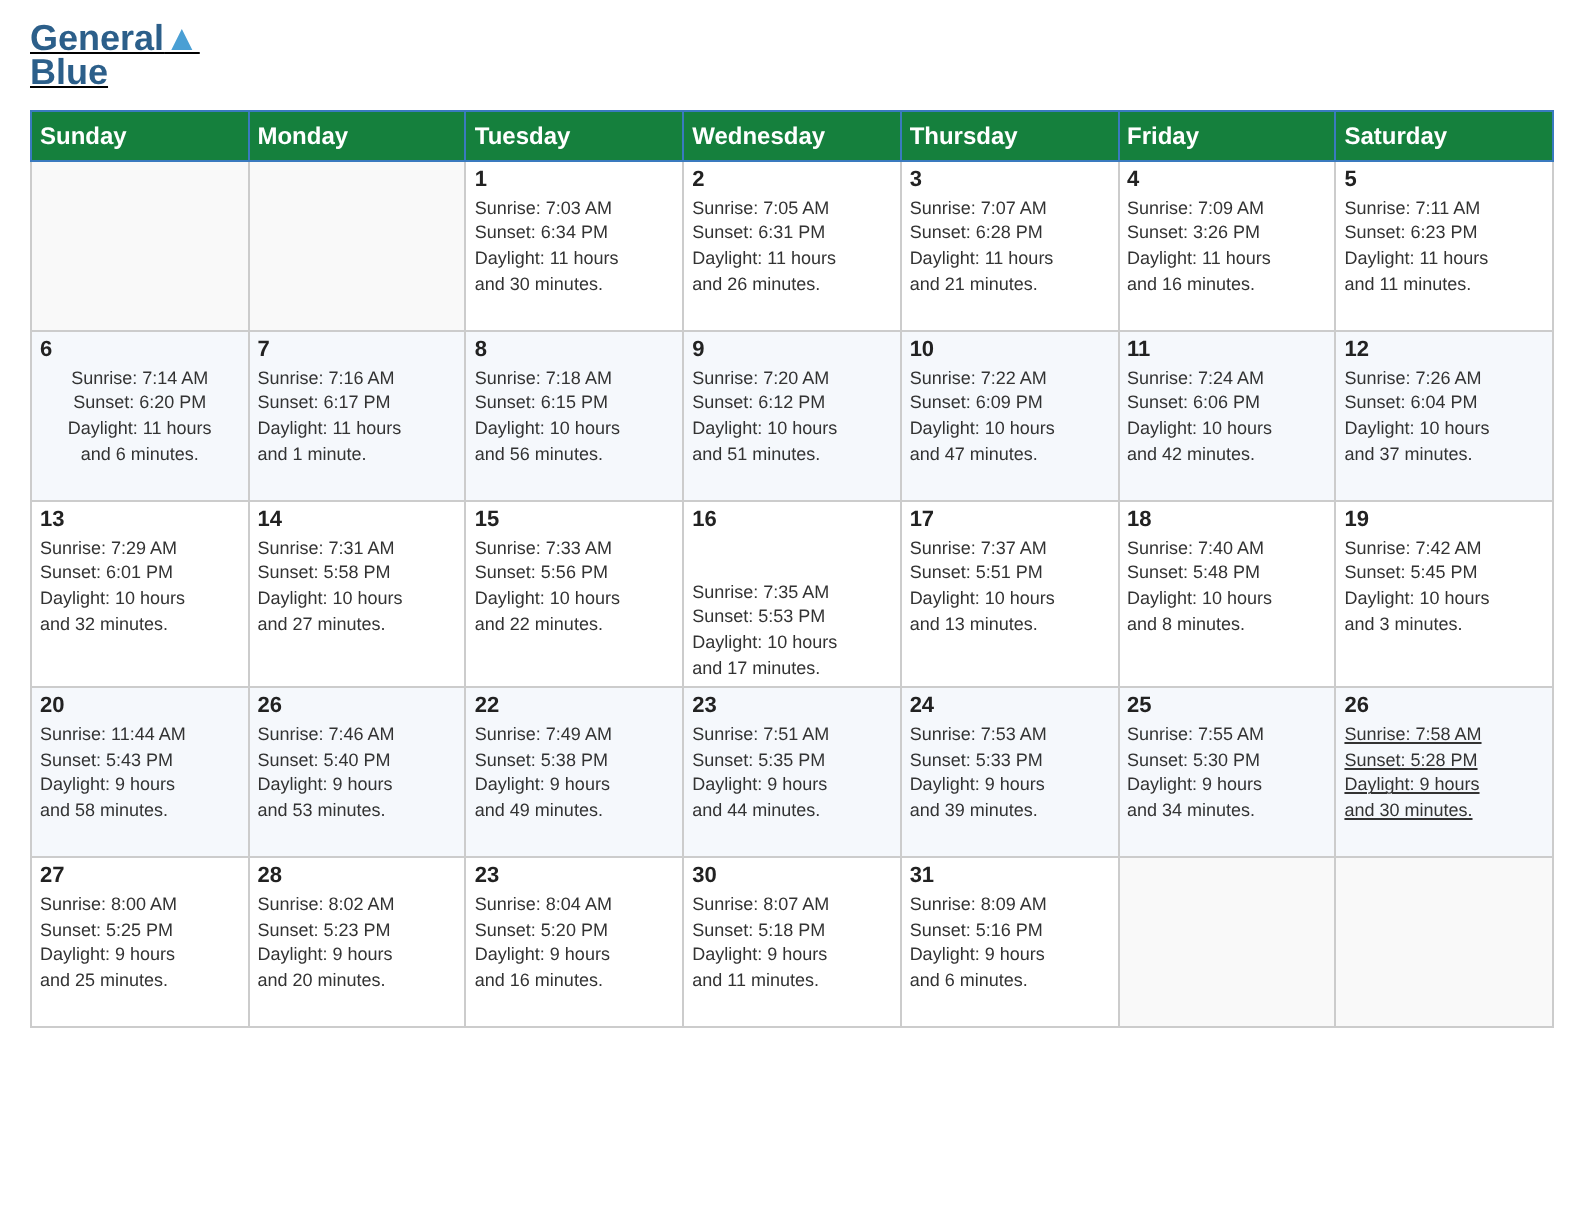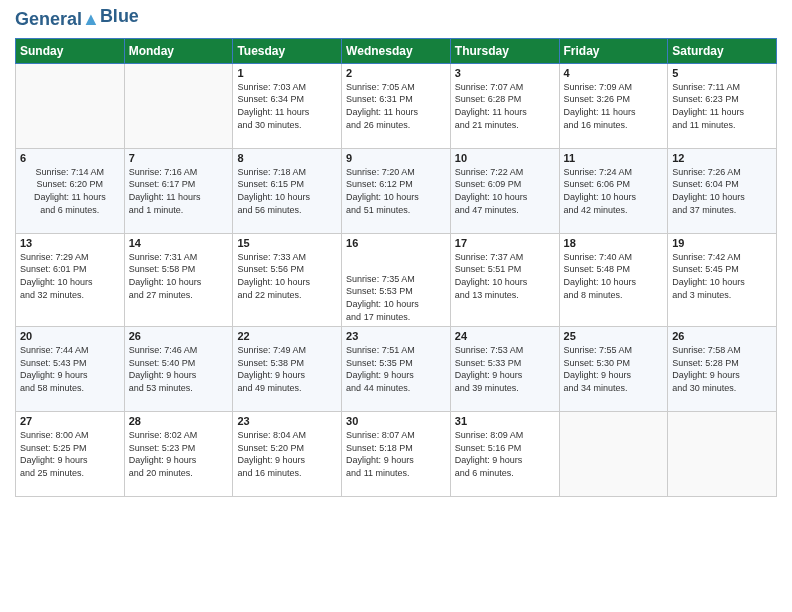--- a/index.html
+++ b/index.html
@@ -16,22 +16,23 @@
       padding: 10px 15px 10px 15px;
     }
     .header {
       display: flex;
       justify-content: space-between;
       align-items: flex-start;
       margin-bottom: 8px;
     }
     .logo {
       display: flex;
-      flex-direction: row;
+      flex-direction: column;
       align-items: flex-start;
+      text-decoration: underline;
     }
     .logo-text {
       font-size: 18px;
       font-weight: bold;
       color: #2c5f8a;
       line-height: 1.1;
     }
     .logo-text span {
       color: #4a9fd4;
     }
@@ -255,21 +256,21 @@
             <span class="day-num">19</span>
             <div class="day-info" style="white-space: pre-line;">Sunrise: 7:42 AM
 Sunset: 5:45 PM
 Daylight: 10 hours
 and 3 minutes.</div>
           </td>
         </tr>
         <tr>
           <td>
             <span class="day-num">20</span>
-            <div class="day-info" style="white-space: pre-line;">Sunrise: 7:44 AM
+            <div class="day-info" style="white-space: pre-line;">Sunrise: 11:44 AM
 Sunset: 5:43 PM
 Daylight: 9 hours
 and 58 minutes.</div>
           </td>
           <td>
             <span class="day-num">26</span>
             <div class="day-info" style="white-space: pre-line;">Sunrise: 7:46 AM
 Sunset: 5:40 PM
 Daylight: 9 hours
 and 53 minutes.</div>
@@ -297,21 +298,21 @@
           </td>
           <td>
             <span class="day-num">25</span>
             <div class="day-info" style="white-space: pre-line;">Sunrise: 7:55 AM
 Sunset: 5:30 PM
 Daylight: 9 hours
 and 34 minutes.</div>
           </td>
           <td>
             <span class="day-num">26</span>
-            <div class="day-info" style="white-space: pre-line;">Sunrise: 7:58 AM
+            <div class="day-info" style="white-space: pre-line; text-decoration: underline;">Sunrise: 7:58 AM
 Sunset: 5:28 PM
 Daylight: 9 hours
 and 30 minutes.</div>
           </td>
         </tr>
         <tr>
           <td>
             <span class="day-num">27</span>
             <div class="day-info" style="white-space: pre-line;">Sunrise: 8:00 AM
 Sunset: 5:25 PM

